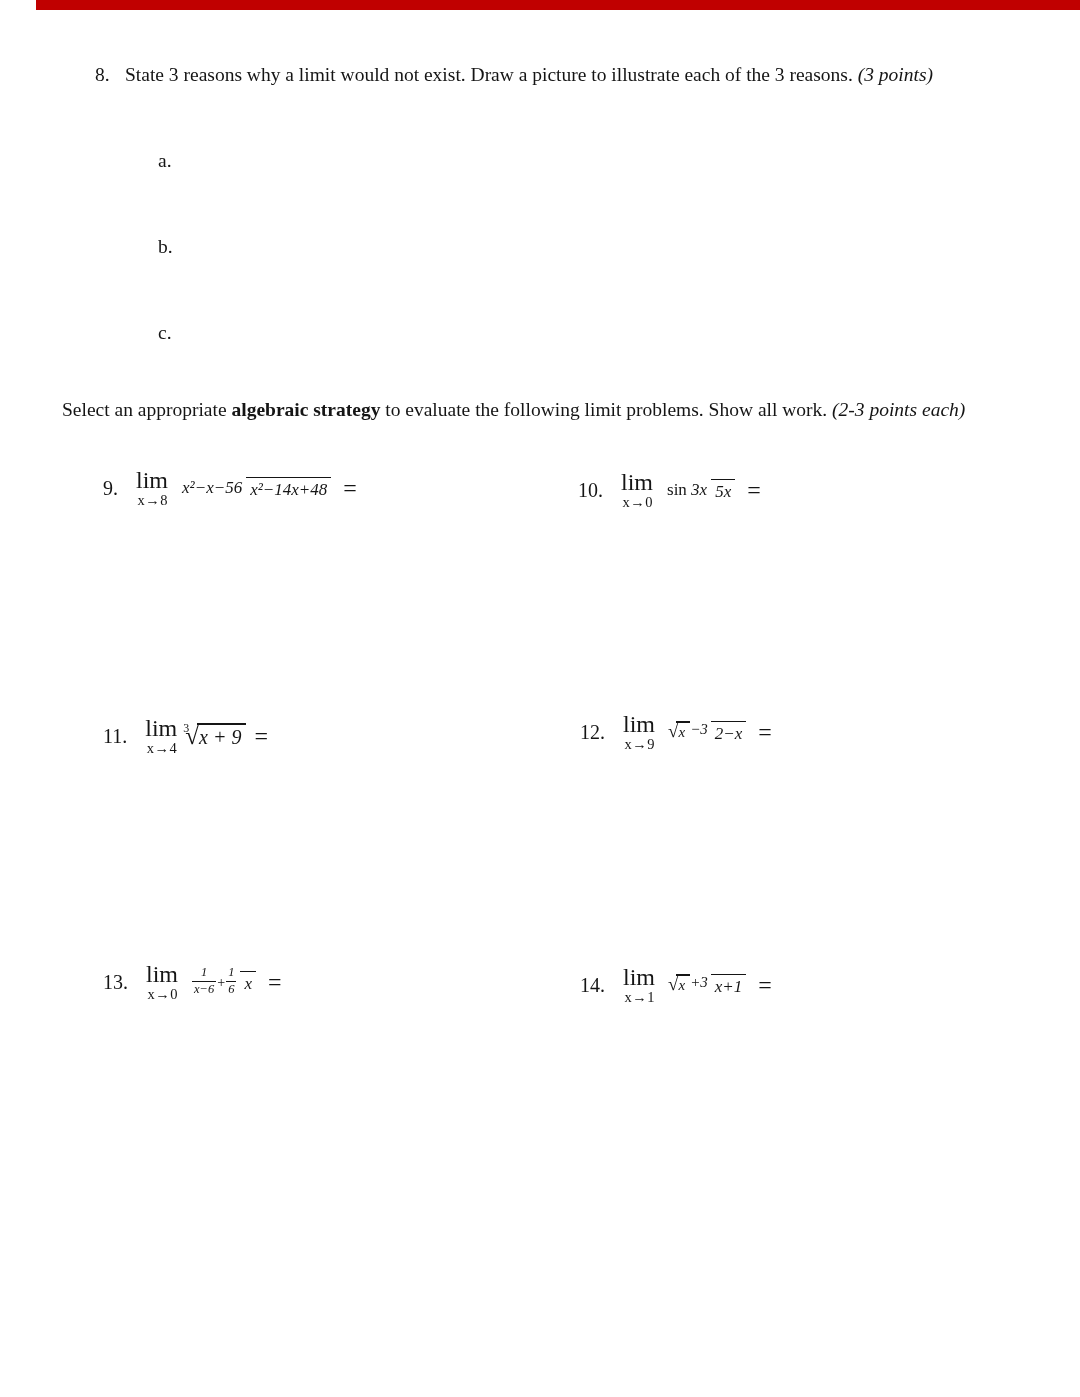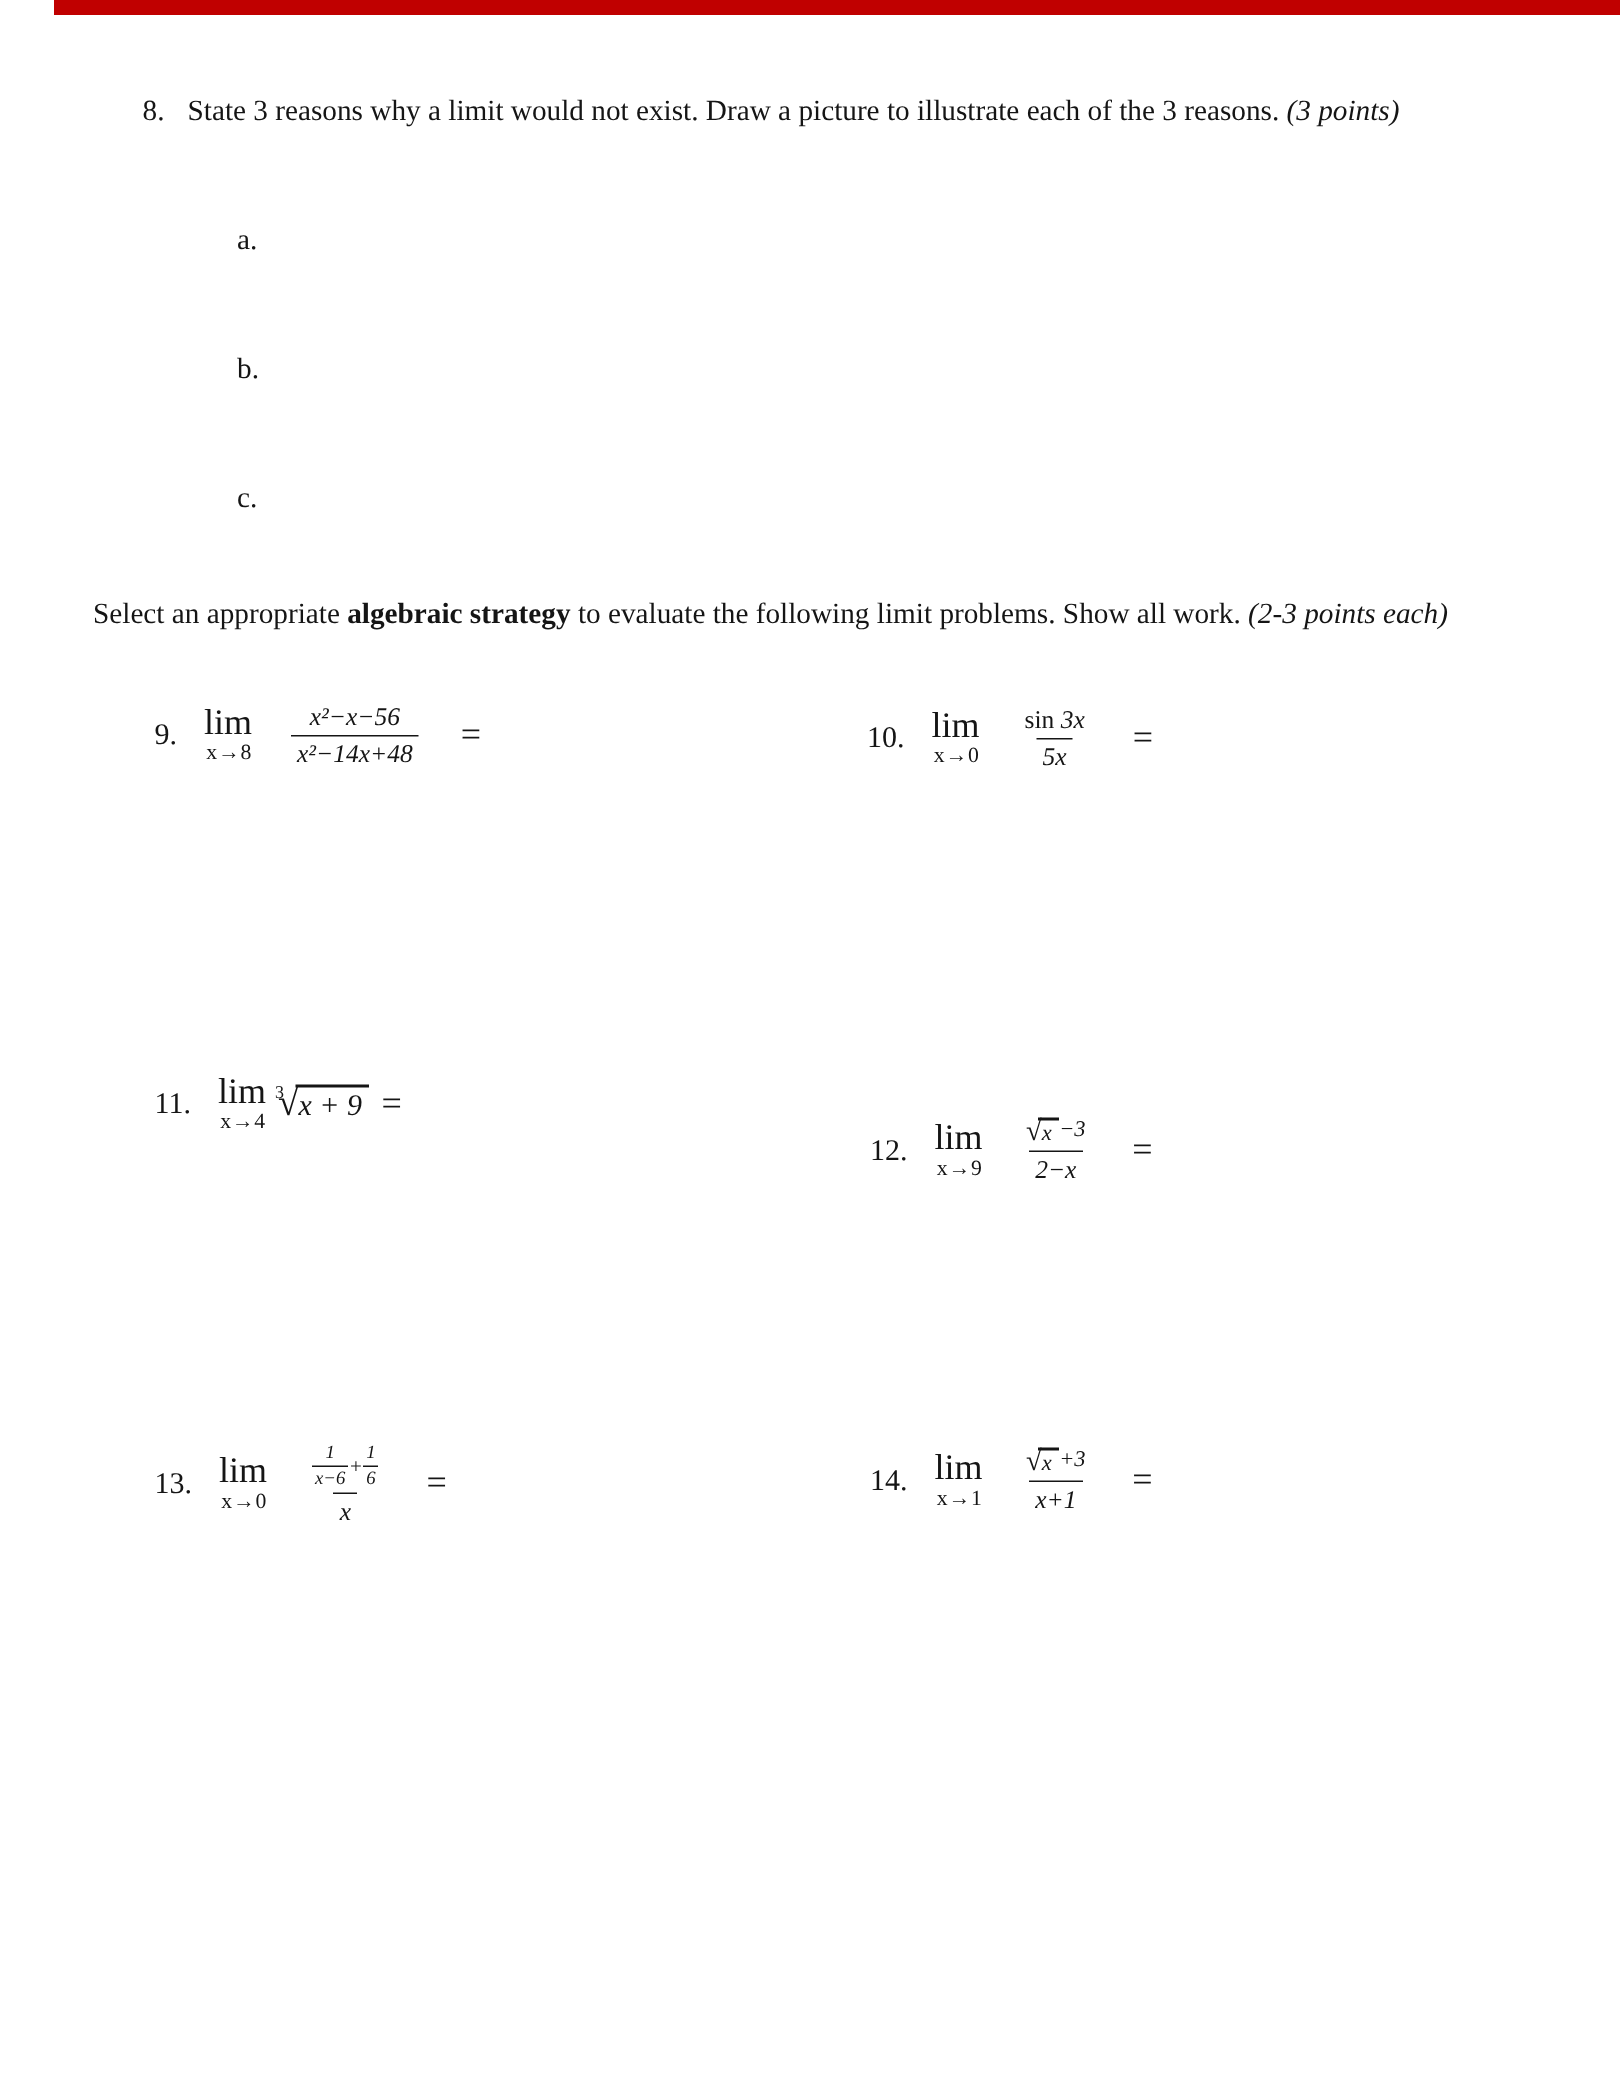--- a/index.html
+++ b/index.html
@@ -27,21 +27,21 @@
   .item-b { top:236px; }
   .item-c { top:322px; }
   
   .instructions { position:absolute; top:395px; left:62px; width:932px; font-size:19.5px; line-height:1.55; }
   
   .prob { position:absolute; display:flex; align-items:center; }
   .pnum { font-size:20px; margin-right:18px; }
   .lim-block { display:inline-flex; flex-direction:column; align-items:flex-end; margin-right:6px; }
   .lim-word { font-size:24px; line-height:1.0; }
   .lim-sub { font-size:14.5px; line-height:1.1; margin-top:1px; letter-spacing:0.5px; }
-  .frac { display:inline-flex; flex-direction:column; align-items:center; margin:0 20px; }
+  .frac { display:inline-flex; flex-direction:row; align-items:center; margin:0 4px; }
   .frac .num { font-size:17px; font-style:italic; padding:0 4px 2px 4px; line-height:1.15; }
   .frac .den { font-size:17px; font-style:italic; border-top:1.6px solid #151515; padding:2px 4px 0 4px; line-height:1.15; }
   .frac .num .roman { font-style:normal; }
   .eq { font-size:24px; margin-left:8px; }
   
   .radical { display:inline-flex; align-items:flex-start; }
   .root-idx { font-size:12px; margin-right:-4px; margin-top:-2px; }
   .rad-sign { font-size:25px; line-height:1.0; margin-right:-2px; }
   .rad-bar { border-top:2px solid #151515; font-style:italic; padding:1px 5px 0 2px; }
   .rad20 { font-size:20px; }
@@ -53,21 +53,21 @@
   .nestnum { display:inline-flex; align-items:center; padding:0 4px 2px 4px; }
   .sfrac { display:inline-flex; flex-direction:column; align-items:center; }
   .sfrac .snum { font-size:12.5px; font-style:italic; line-height:1.1; padding:0 2px 1px 2px; }
   .sfrac .sden { font-size:12.5px; font-style:italic; line-height:1.1; border-top:1.3px solid #151515; padding:1px 2px 0 2px; }
   .nplus { font-size:14px; margin:0 1px; position:relative; top:2px; }
   .den-big { font-size:18px; }
   
   .p9  { top:468px; left:103px; }
   .p10 { top:470px; left:578px; }
   .p11 { top:716px; left:103px; }
-  .p12 { top:745px; left:580px; }
+  .p12 { top:712px; left:580px; }
   .p13 { top:962px; left:103px; }
   .p14 { top:965px; left:580px; }
 </style>
 </head>
 <body>
 
 <div class="page">
 
   <div class="topbar"></div>
 

